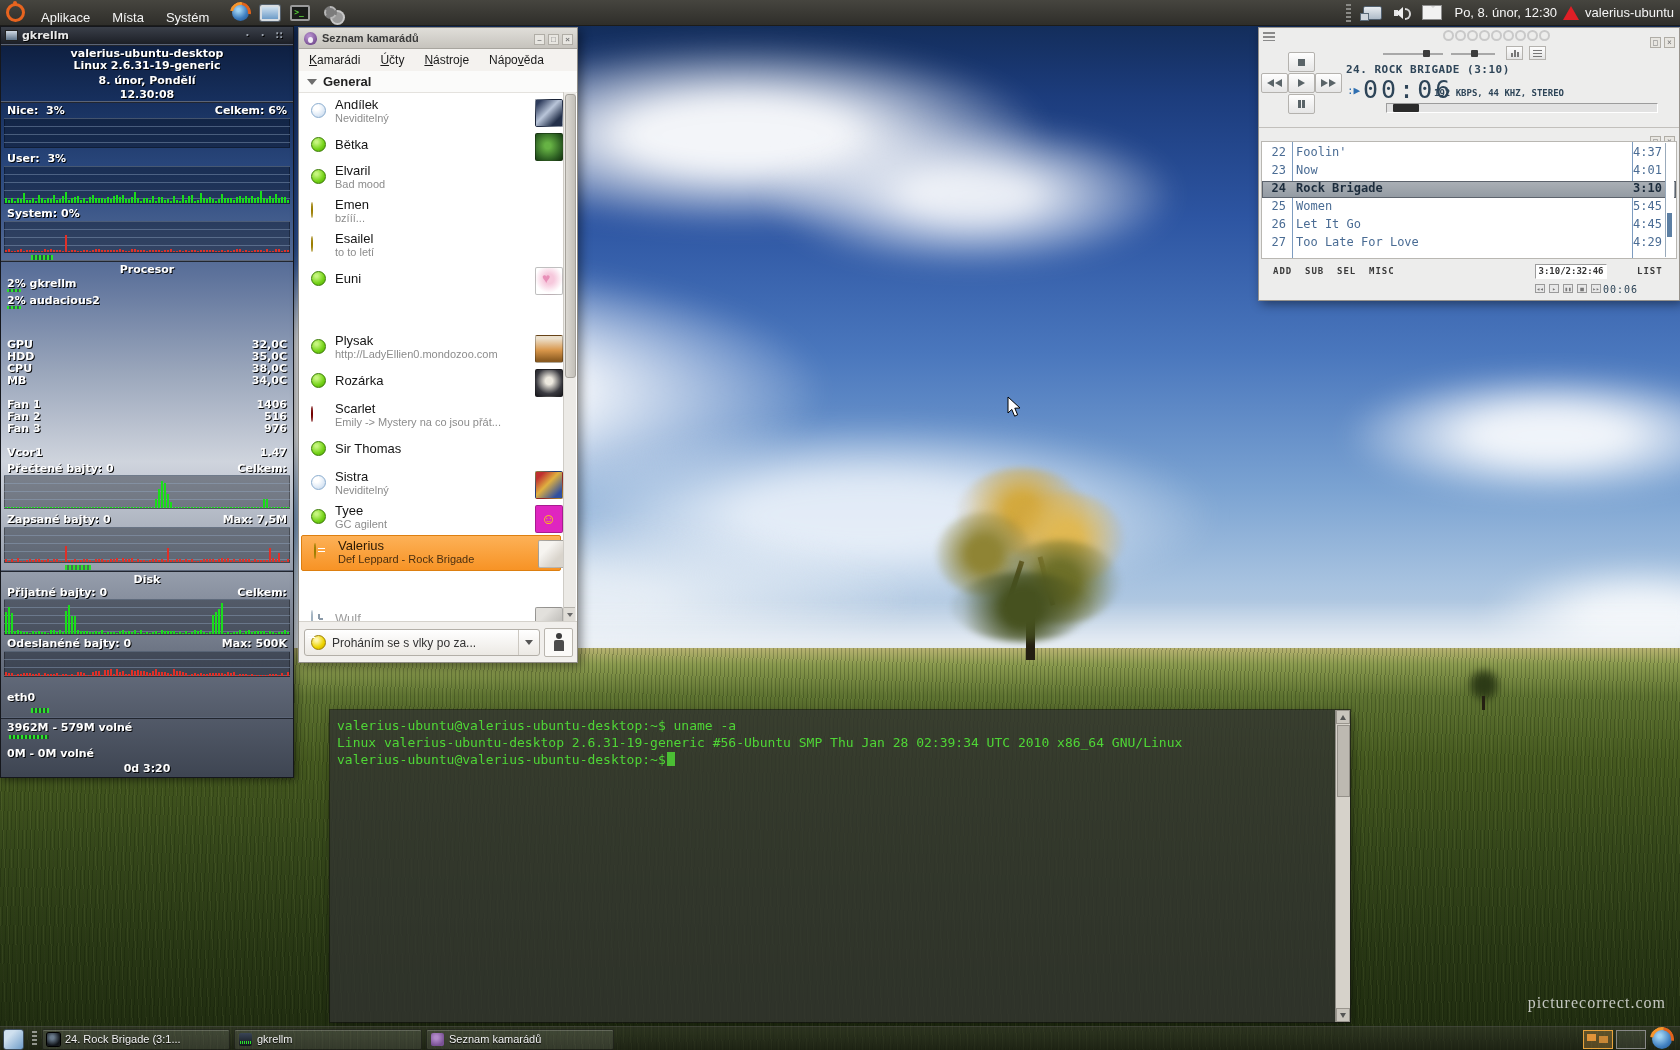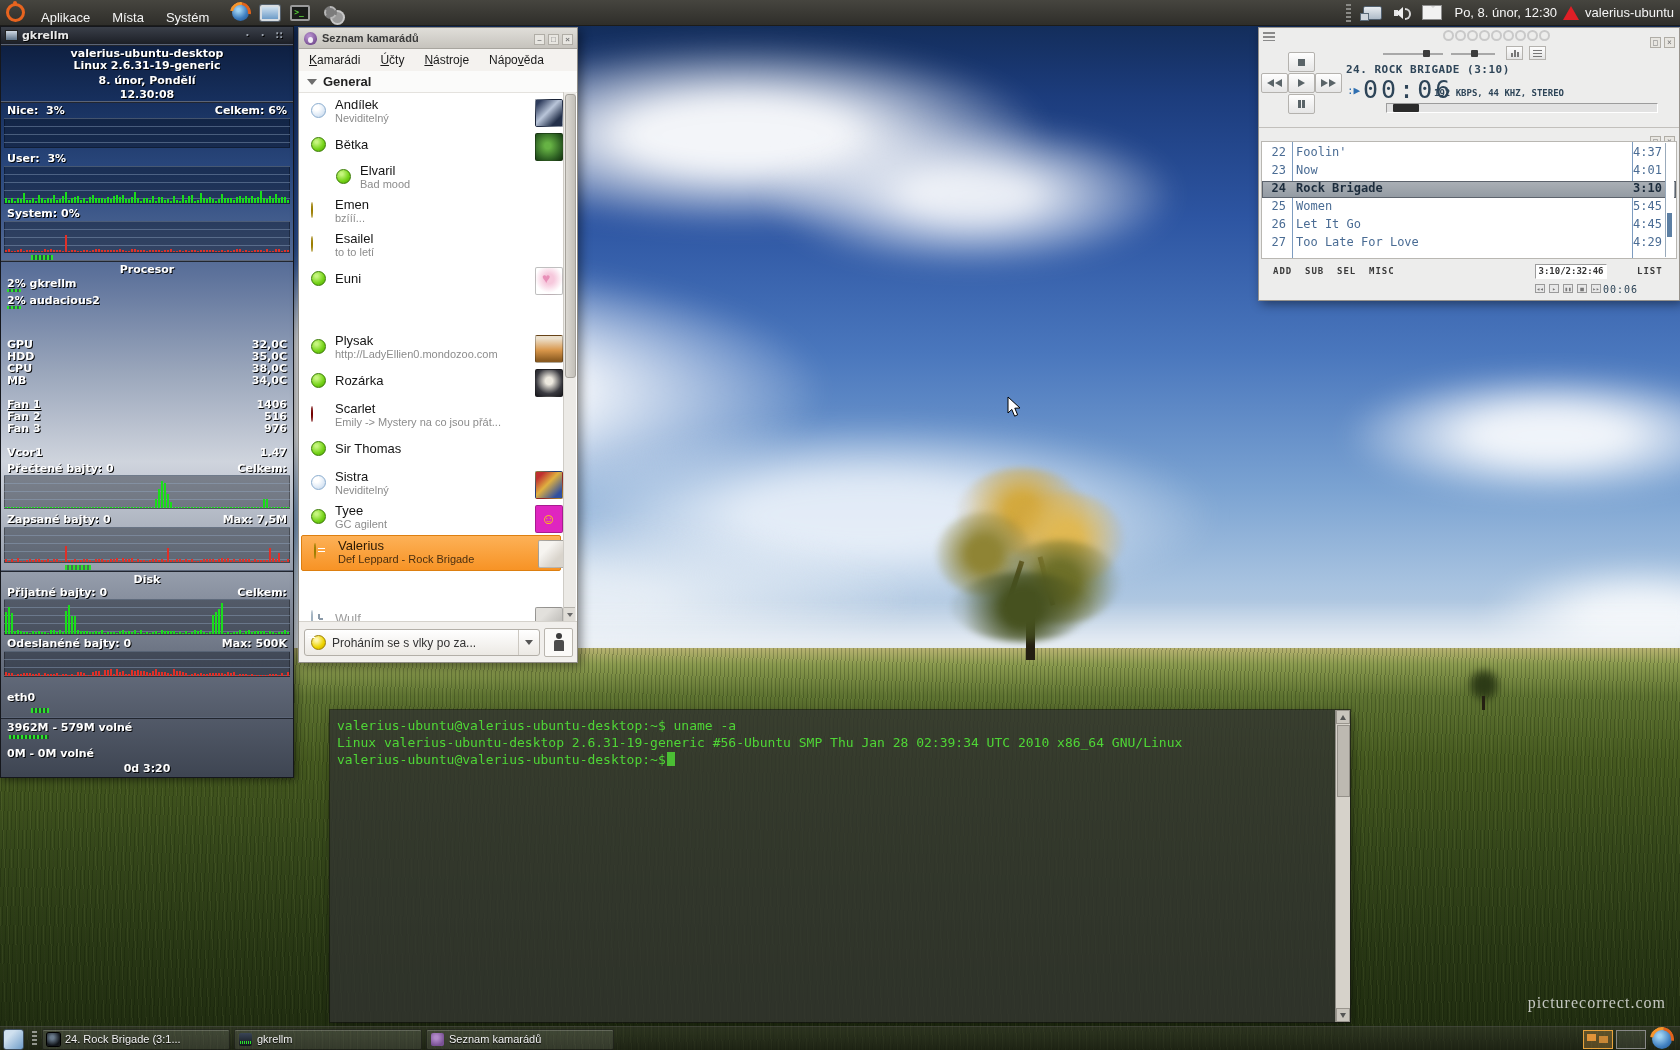--- a/index.html
+++ b/index.html
@@ -508,21 +508,21 @@
 
     <div class="gl" style="top:311px;">GPU</div>
     <div class="gr" style="top:311px;">32,0C</div>
     <div class="gl" style="top:323px;">HDD</div>
     <div class="gr" style="top:323px;">35,0C</div>
     <div class="gl" style="top:335px;">CPU</div>
     <div class="gr" style="top:335px;">38,0C</div>
     <div class="gl" style="top:347px;">MB</div>
     <div class="gr" style="top:347px;">34,0C</div>
 
-    <div class="gl" style="top:371px;text-decoration:underline;">Fan 1</div>
+    <div class="gl" style="top:371px;">Fan 1</div>
     <div class="gr" style="top:371px;">1406</div>
     <div class="gl" style="top:383px;">Fan 2</div>
     <div class="gr" style="top:383px;">516</div>
     <div class="gl" style="top:395px;">Fan 3</div>
     <div class="gr" style="top:395px;">976</div>
 
     <div class="gl" style="top:419px;">Vcor1</div>
     <div class="gr" style="top:419px;">1.47</div>
 
     <div class="gl" style="top:435px;"><span>Přečtené bajty:</span> <span>0</span></div>
@@ -969,21 +969,21 @@
         <span class="st st-inv"></span>
         <div class="bname">Andílek</div>
         <div class="bsub">Neviditelný</div>
         <div class="avatar av0"></div>
       </div>
       <div class="brow solo" style="top:37px;">
         <span class="st st-on"></span>
         <div class="bname">Bětka</div>
         <div class="avatar av1"></div>
       </div>
-      <div class="brow" style="top:69px;margin-left:25px;">
+      <div class="brow" style="top:69px;">
         <span class="st st-on"></span>
         <div class="bname">Elvaril</div>
         <div class="bsub">Bad mood</div>
       </div>
       <div class="brow" style="top:103px;">
         <span class="st st-away"></span>
         <div class="bname">Emen</div>
         <div class="bsub">bzííí...</div>
       </div>
       <div class="brow" style="top:137px;">

